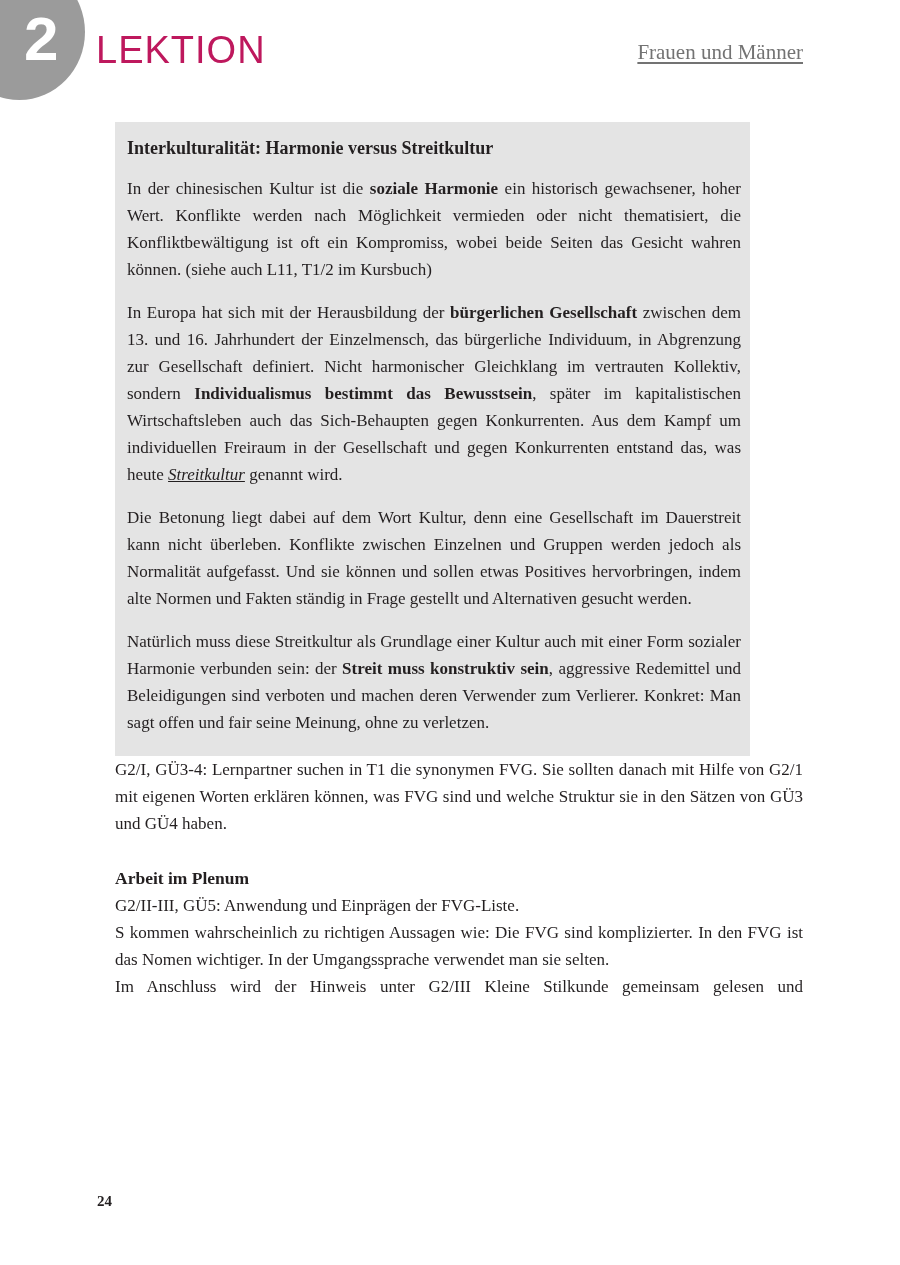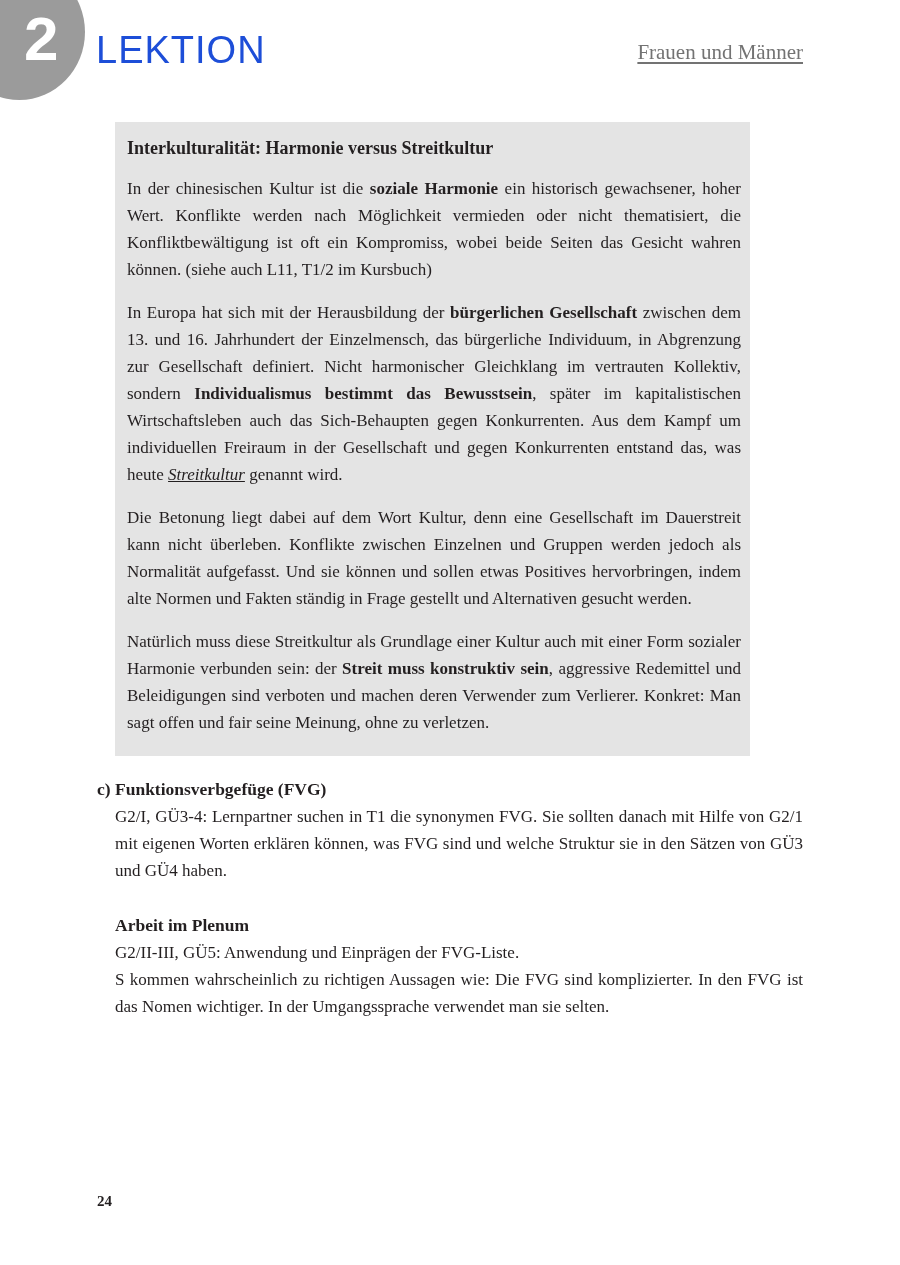--- a/index.html
+++ b/index.html
@@ -38,21 +38,21 @@
     color: #ffffff;
   }
   .lesson-label {
     position: absolute;
     left: 96px;
     top: 31px;
     font-family: "Liberation Sans", sans-serif;
     font-size: 38px;
     line-height: 1;
     letter-spacing: 1px;
-    color: #1d4ed8;
+    color: #be185d;
   }
   .running-title {
     position: absolute;
     right: 97px;
     top: 40px;
     font-size: 21px;
     line-height: 1.15;
     text-decoration: underline;
     text-underline-offset: 3px;
     color: #737373;
@@ -136,27 +136,27 @@
 <div class="content">
 
   <div class="infobox">
     <div class="infobox-title">Interkulturalität: Harmonie versus Streitkultur</div>
     <p><span>In der chinesischen Kultur ist die </span><span class="run-b">soziale Harmonie</span><span> ein historisch gewachsener, hoher Wert. Konflikte werden nach Möglichkeit vermieden oder nicht thematisiert, die Konfliktbewäl­tigung ist oft ein Kompromiss, wobei beide Seiten das Gesicht wahren können. (siehe auch L11, T1/2 im Kursbuch)</span></p>
     <p><span>In Europa hat sich mit der Herausbildung der </span><span class="run-b">bürgerlichen Gesellschaft</span><span> zwischen dem 13. und 16. Jahrhundert der Einzelmensch, das bürgerliche Individuum, in Abgrenzung zur Gesellschaft definiert. Nicht harmonischer Gleichklang im vertrauten Kollektiv, sondern </span><span class="run-b">Individualismus bestimmt das Bewusstsein</span><span>, später im kapitalistischen Wirtschaftsleben auch das Sich-Behaupten gegen Konkurrenten. Aus dem Kampf um individuellen Freiraum in der Gesellschaft und gegen Konkurrenten entstand das, was heute </span><span class="run-i">Streitkultur</span><span> genannt wird.</span></p>
     <p><span>Die Betonung liegt dabei auf dem Wort Kultur, denn eine Gesellschaft im Dauerstreit kann nicht überleben. Konflikte zwischen Einzelnen und Gruppen werden jedoch als Normalität aufgefasst. Und sie können und sollen etwas Positives hervorbringen, indem alte Normen und Fakten ständig in Frage gestellt und Alternativen gesucht werden.</span></p>
     <p><span>Natürlich muss diese Streitkultur als Grundlage einer Kultur auch mit einer Form sozialer Harmonie verbunden sein: der </span><span class="run-b">Streit muss konstruktiv sein</span><span>, aggressive Redemittel und Beleidigungen sind verboten und machen deren Verwender zum Verlierer. Konkret: Man sagt offen und fair seine Meinung, ohne zu verletzen.</span></p>
   </div>
 
-  <div class="section-heading">c) Funktionsverbgefüge (FVG)</div>
 
   <div class="subsections">
 
     <p class="body-para">G2/I, GÜ3-4: Lernpartner suchen in T1 die synonymen FVG. Sie sollten danach mit Hilfe von G2/1 mit eigenen Worten erklären können, was FVG sind und welche Struktur sie in den Sätzen von GÜ3 und GÜ4 haben.</p>
 
     <div class="sub-heading second">Arbeit im Plenum</div>
     <p class="body-para">G2/II-III, GÜ5: Anwendung und Einprägen der FVG-Liste.</p>
     <p class="body-para">S kommen wahrscheinlich zu richtigen Aussagen wie: Die FVG sind komplizierter. In den FVG ist das Nomen wichtiger. In der Umgangssprache verwendet man sie selten.</p>
+    <p class="body-para stretch">Im Anschluss wird der Hinweis unter G2/III Kleine Stilkunde gemeinsam gelesen und</p>
 
   </div>
 
 </div>
 
 <div class="page-number">24</div>
 
 </body></html>

